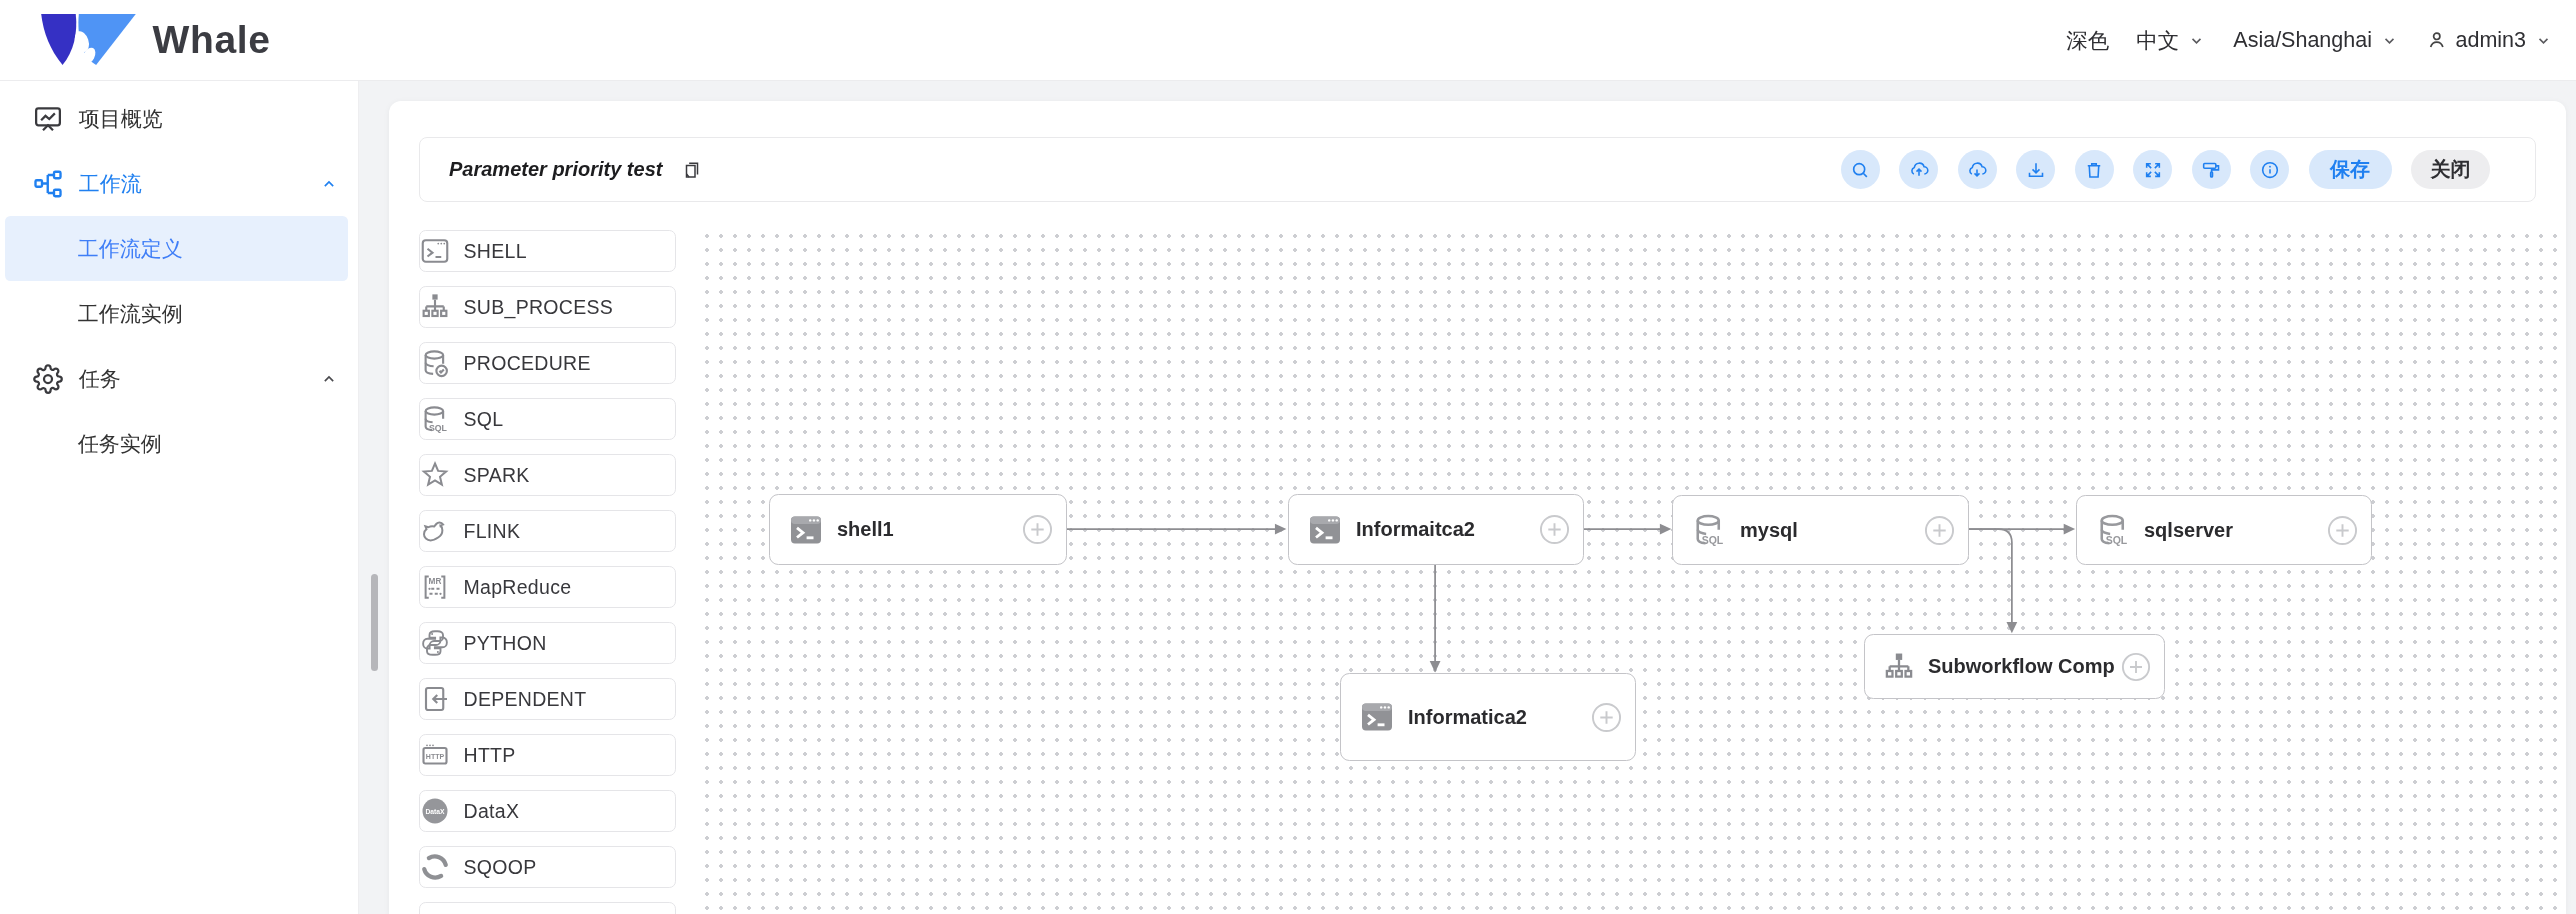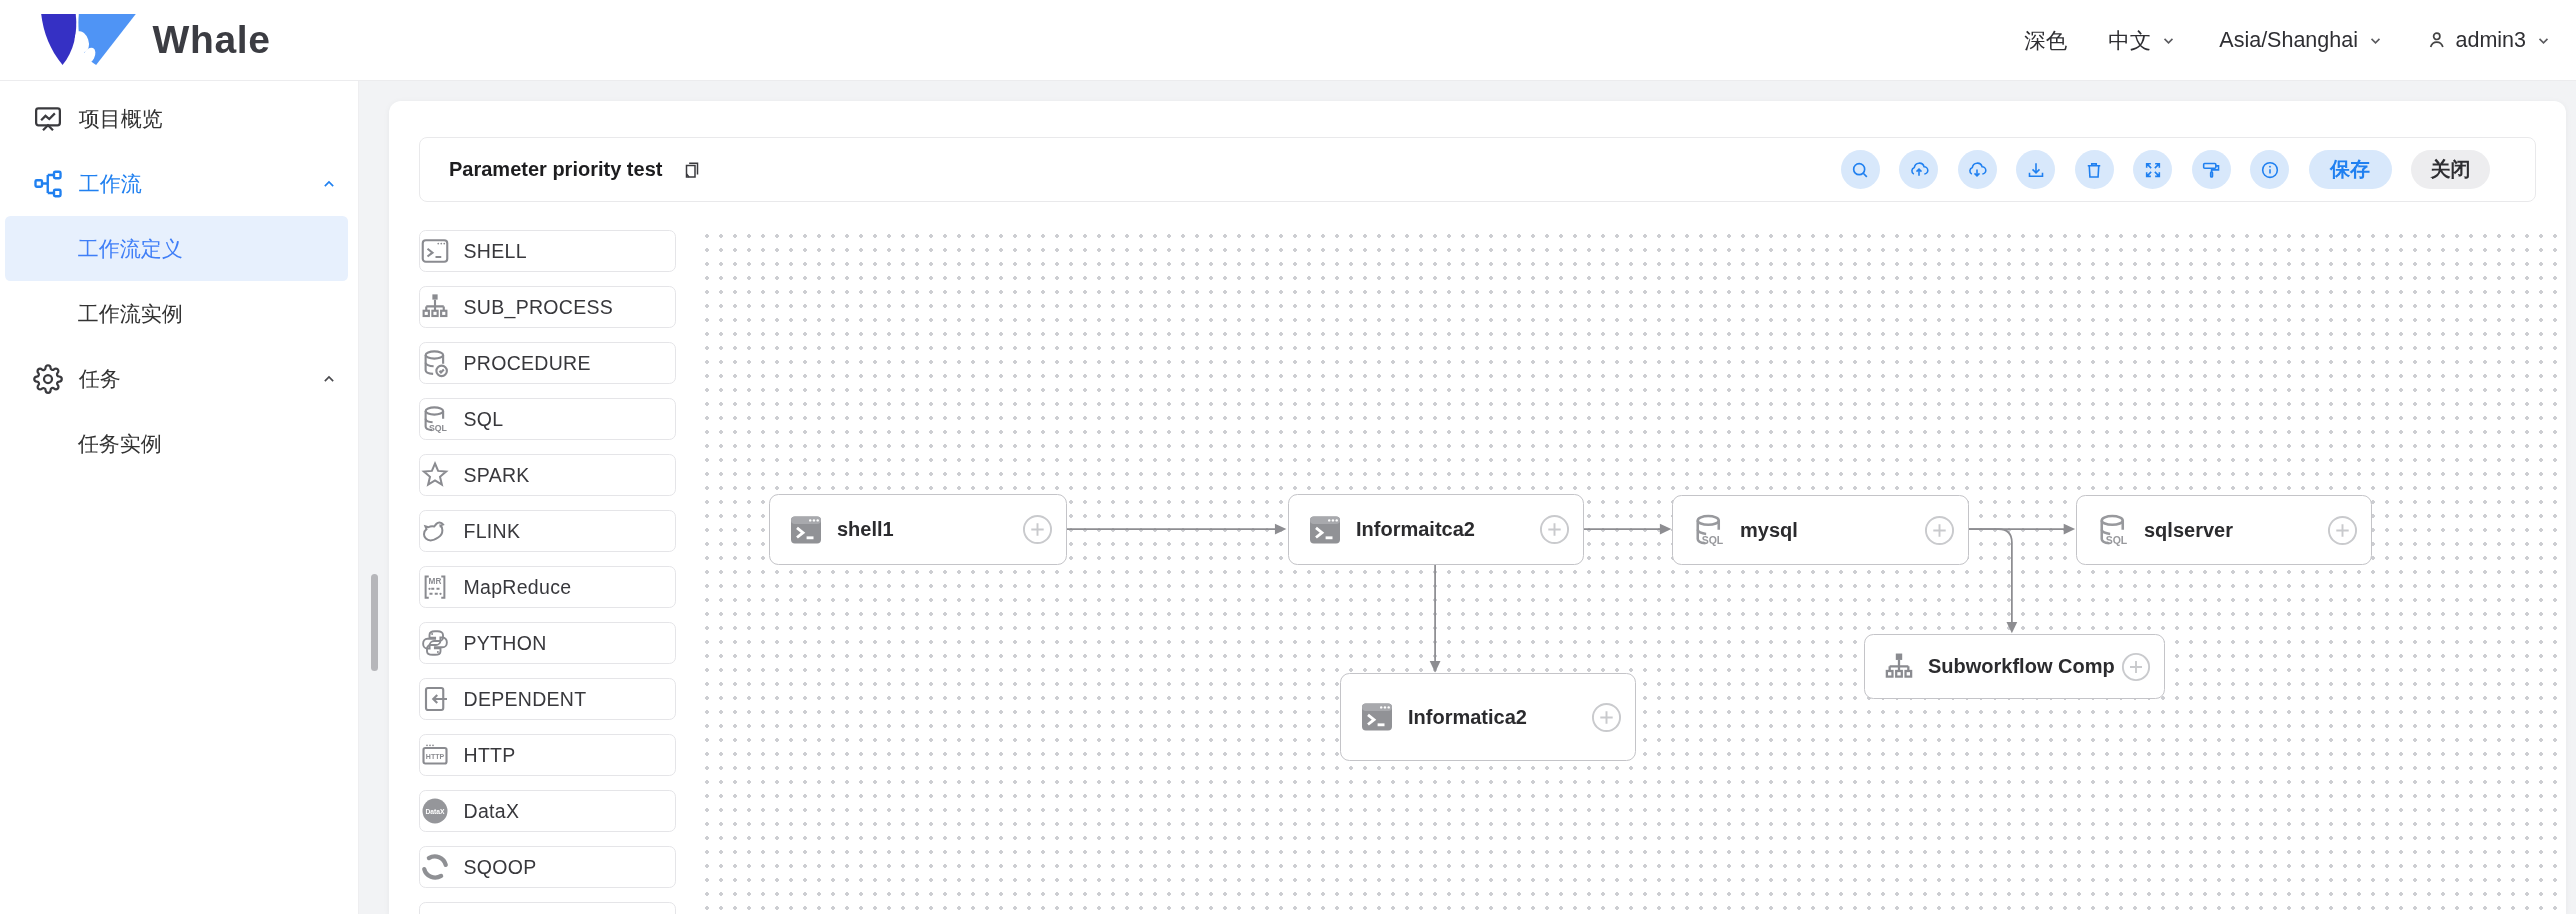--- a/index.html
+++ b/index.html
@@ -8,21 +8,21 @@
   svg { display:block; }
 
   
   #nav { position:absolute; left:0; top:0; width:2576px; height:81px; background:#fff;
     border-bottom:0.7px solid #ececee; display:flex; align-items:center; z-index:20; }
   .logo { display:flex; align-items:center; margin-left:35px; }
   .logo-text { font-size:39px; font-weight:700; color:#3b3c42; letter-spacing:0.7px; margin-left:9.4px; }
   .nav-menu { display:flex; align-items:center; gap:54px; margin-left:67px; }
   .nav-item { font-size:23px; font-weight:600; color:#2e2e32; cursor:pointer; white-space:nowrap; }
   .nav-item.active { color:#2080f0; }
-  .nav-right { margin-left:auto; display:flex; align-items:center; gap:41px; margin-right:23px;
+  .nav-right { margin-left:auto; display:flex; align-items:center; gap:27px; margin-right:23px;
     font-size:21.5px; color:#2f2f33; }
   .nav-right .grp { display:flex; align-items:center; gap:8px; cursor:pointer; }
 
   
   #sidebar { position:absolute; left:0; top:81px; width:359px; height:834px; background:#fff;
     border-right:0.7px solid #eeeef0; padding-top:5.4px; z-index:10; }
   .side-row { height:65px; display:flex; align-items:center; margin:0 10px 0 4.7px; border-radius:5.4px;
     font-size:21px; color:#333; padding-left:28px; cursor:pointer; }
   .side-row .s-icon { width:30px; height:30px; margin-right:16px; flex:0 0 auto; }
   .side-row.child { padding-left:73px; }
@@ -34,21 +34,21 @@
     background:#b6b6ba; border-radius:4px; z-index:11; cursor:pointer; }
 
   
   #card { position:absolute; left:389px; top:101px; width:2177px; height:813px; background:#fff;
     border-radius:12px 12px 0 0; box-shadow:0 1.3px 6.7px rgba(31,35,41,.05); overflow:hidden; }
 
   
   #toolbar { position:absolute; left:30px; top:36px; width:2117px; height:65px;
     border:0.7px solid #e9e9eb; border-radius:8px; background:#fff;
     display:flex; align-items:center; padding-left:29px; z-index:6; }
-  .wf-title { font-size:20px; font-weight:700; color:#1d1d1f; }
+  .wf-title { font-size:20px; font-weight:700; color:#1d1d1f;font-style:italic; }
   .copy-btn { margin-left:20px; cursor:pointer; }
   .tb-actions { margin-left:auto; display:flex; align-items:center; gap:19.5px; padding-right:45px;font-family:Liberation Serif, serif; }
   .tb-circle { width:39px; height:39px; border-radius:50%; background:#d8e8fb;
     display:flex; align-items:center; justify-content:center; cursor:pointer; flex:0 0 auto; }
   .tb-pill { height:39px; border-radius:19.5px; font-size:20px; font-weight:600;
     display:flex; align-items:center; justify-content:center; cursor:pointer; }
   .tb-pill.save { width:83px; background:#d8e8fb; color:#2080f0; }
   .tb-pill.close { width:79px; background:#ededef; color:#2e2e32; }
 
   

